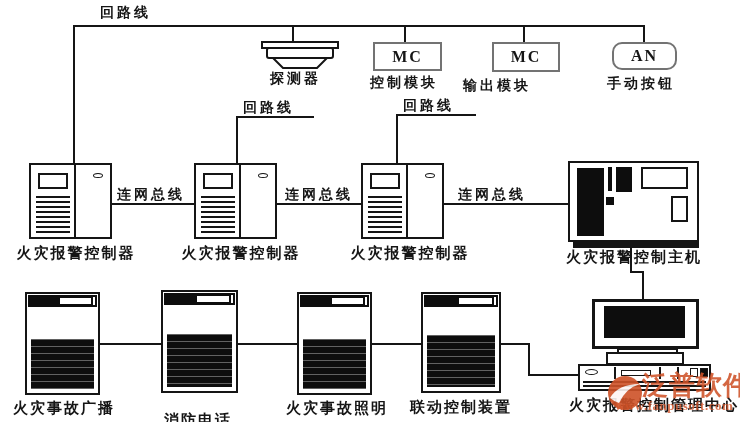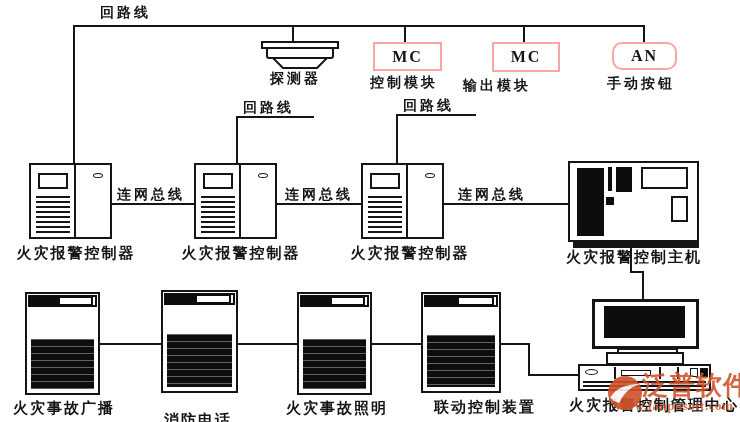--- a/index.html
+++ b/index.html
@@ -4,21 +4,21 @@
 <style>
   html,body{margin:0;padding:0;background:#fff;}
   .canvas{
     position:relative;width:740px;height:422px;background:#fff;overflow:hidden;
     font-family:"Liberation Serif","DejaVu Serif",serif;color:#151515;
   }
   .ln{position:absolute;background:#151515;}
   .lbl{position:absolute;font-weight:bold;color:#151515;white-space:nowrap;text-align:center;}
   .lbl-s{font-size:14px;letter-spacing:3px;}
   .lbl-m{font-size:15px;letter-spacing:2px;}
-  .box{position:absolute;border:2px solid #fca5a5;background:#fff;box-sizing:border-box;}
+  .box{position:absolute;border:2px solid #737373;background:#fff;box-sizing:border-box;}
   .modbox{display:flex;align-items:center;justify-content:center;font-weight:bold;font-size:16px;letter-spacing:2px;}
   
   .controller{position:absolute;width:83px;height:76px;border:2px solid #151515;background:#fff;box-sizing:border-box;}
   .ctrl-screen{position:absolute;left:7px;top:8px;width:30px;height:16px;border:2px solid #151515;background:#fff;box-sizing:border-box;}
   .ctrl-grill{position:absolute;left:5px;top:31px;width:34px;height:40px;
     background:repeating-linear-gradient(to bottom,#151515 0 2px,#ffffff 2px 5px);}
   .ctrl-divider{position:absolute;left:43px;top:0;width:2px;height:100%;background:#151515;}
   .ctrl-handle{position:absolute;left:62px;top:8px;width:10px;height:5px;border:1.5px solid #151515;border-radius:50%;box-sizing:border-box;}
   
   .host{position:absolute;left:568px;top:161px;width:131px;height:81px;border:2px solid #151515;background:#fff;box-sizing:border-box;}
@@ -174,21 +174,21 @@
   </div>
   <div class="lbl lbl-m" style="left:281px;top:399px;width:112px;">火灾事故照明</div>
 
   <div class="cabinet" style="left:421px;top:292px;width:80px;height:101px;">
     <div class="cab-header">
       <div class="cab-slot"></div>
       <div class="cab-tick"></div>
     </div>
     <div class="cab-block" style="height:52px;"></div>
   </div>
-  <div class="lbl lbl-m" style="left:405px;top:398px;width:112px;margin-left:24px;">联动控制装置</div>
+  <div class="lbl lbl-m" style="left:405px;top:398px;width:112px;">联动控制装置</div>
 
   <div class="monitor">
     <div class="monitor-screen"></div>
   </div>
   <div class="pc-neck"></div>
   <div class="pc-base"></div>
   <div class="desktop">
     <div class="pwr"></div>
     <div class="slot"></div>
     <div class="dv" style="left:34px;"></div>

